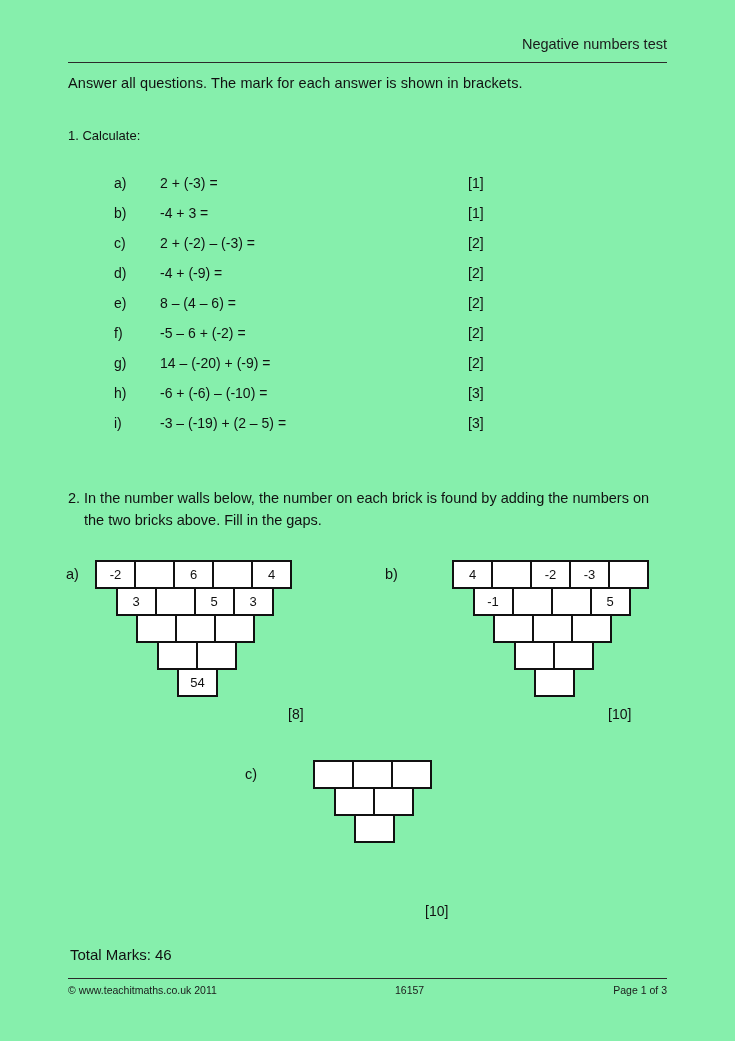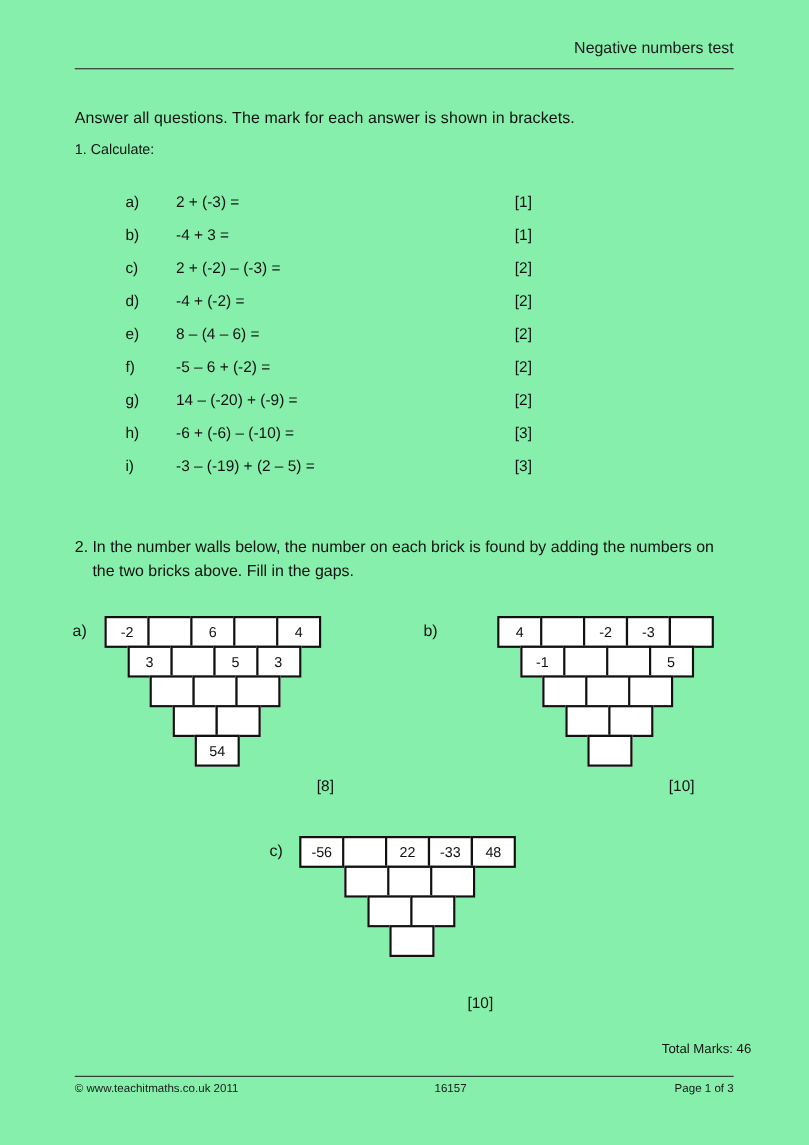--- a/index.html
+++ b/index.html
@@ -35,21 +35,21 @@
     top: 62px;
     width: 599px;
     height: 0;
     border-top: 1.4px solid #2b2b2b;
   }
 
   
   .intro {
     position: absolute;
     left: 68px;
-    top: 100px;
+    top: 75px;
     font-size: 14.5px;
     letter-spacing: 0.1px;
   }
   .q1-title {
     position: absolute;
     left: 68px;
     top: 128px;
     font-size: 13px;
   }
 
@@ -148,25 +148,24 @@
 
   
   .indent-1 { margin-left: 20.5px; }
   .indent-2 { margin-left: 41px; }
   .indent-3 { margin-left: 61.5px; }
   .indent-4 { margin-left: 82px; }
 
   
   .total-marks {
     position: absolute;
-    left: 84px;
+    left: 70px;
     top: 946px;
     width: 599px;
-    text-align: right;
-    font-size: 12px;
+    font-size: 15px;
   }
   .footer-rule {
     position: absolute;
     left: 68px;
     top: 978px;
     width: 599px;
     height: 0;
     border-top: 1.4px solid #2b2b2b;
   }
   .footer {
@@ -204,21 +203,21 @@
       <span class="q1-expr">-4 + 3 =</span>
       <span class="q1-marks">[1]</span>
     </div>
     <div class="q1-row">
       <span class="q1-label">c)</span>
       <span class="q1-expr">2 + (-2) – (-3) =</span>
       <span class="q1-marks">[2]</span>
     </div>
     <div class="q1-row">
       <span class="q1-label">d)</span>
-      <span class="q1-expr">-4 + (-2) =</span>
+      <span class="q1-expr">-4 + (-9) =</span>
       <span class="q1-marks">[2]</span>
     </div>
     <div class="q1-row">
       <span class="q1-label">e)</span>
       <span class="q1-expr">8 – (4 – 6) =</span>
       <span class="q1-marks">[2]</span>
     </div>
     <div class="q1-row">
       <span class="q1-label">f)</span>
       <span class="q1-expr">-5 – 6 + (-2) =</span>
@@ -301,27 +300,20 @@
         <div class="brick"></div>
       </div>
       <div class="wall-row indent-4">
         <div class="brick"></div>
       </div>
     </div>
   <div class="wall-marks" id="marks-b">[10]</div>
 
   <div class="wall-label" id="label-c">c)</div>
   <div class="wall" id="wall-c">
-      <div class="wall-row">
-        <div class="brick">-56</div>
-        <div class="brick"></div>
-        <div class="brick">22</div>
-        <div class="brick">-33</div>
-        <div class="brick">48</div>
-      </div>
       <div class="wall-row indent-2">
         <div class="brick"></div>
         <div class="brick"></div>
         <div class="brick"></div>
       </div>
       <div class="wall-row indent-3">
         <div class="brick"></div>
         <div class="brick"></div>
       </div>
       <div class="wall-row indent-4">

